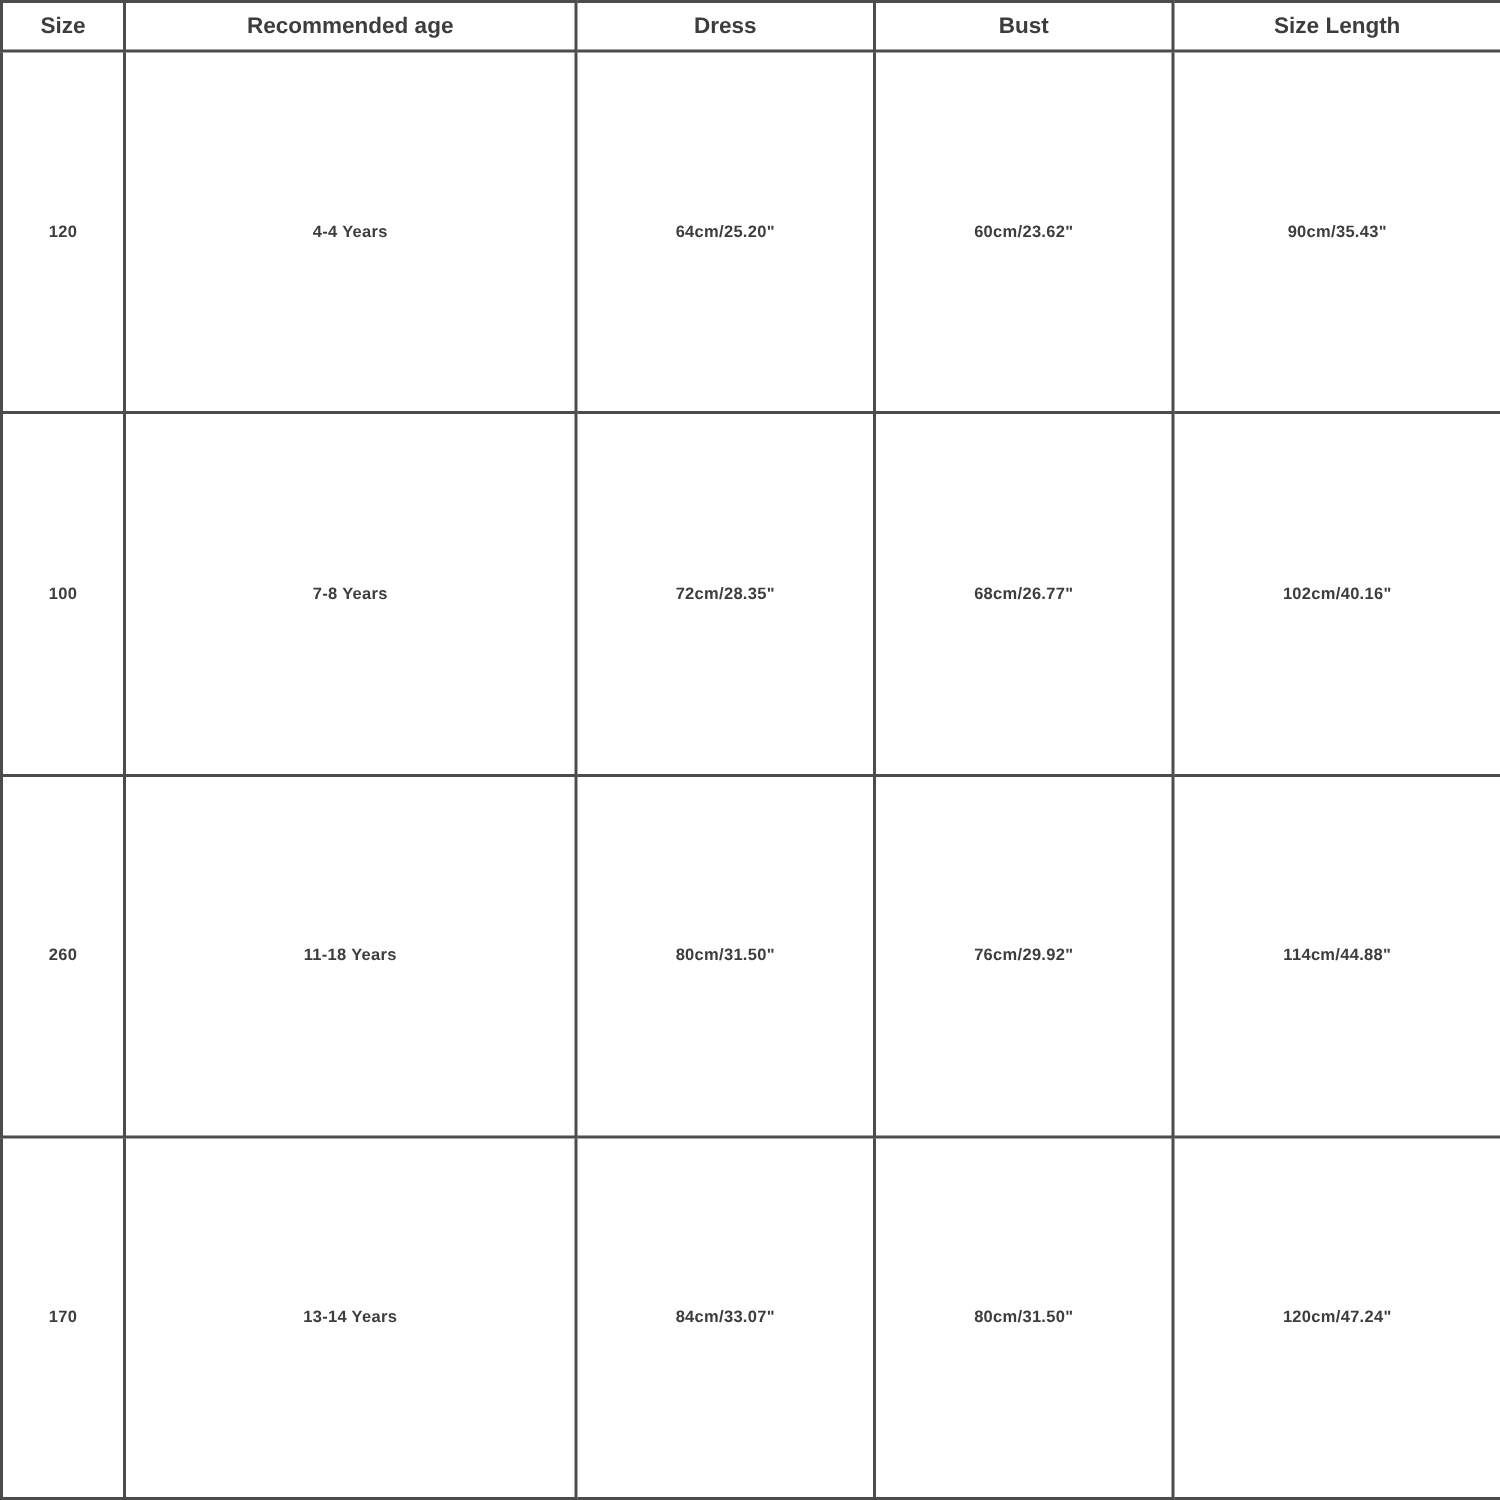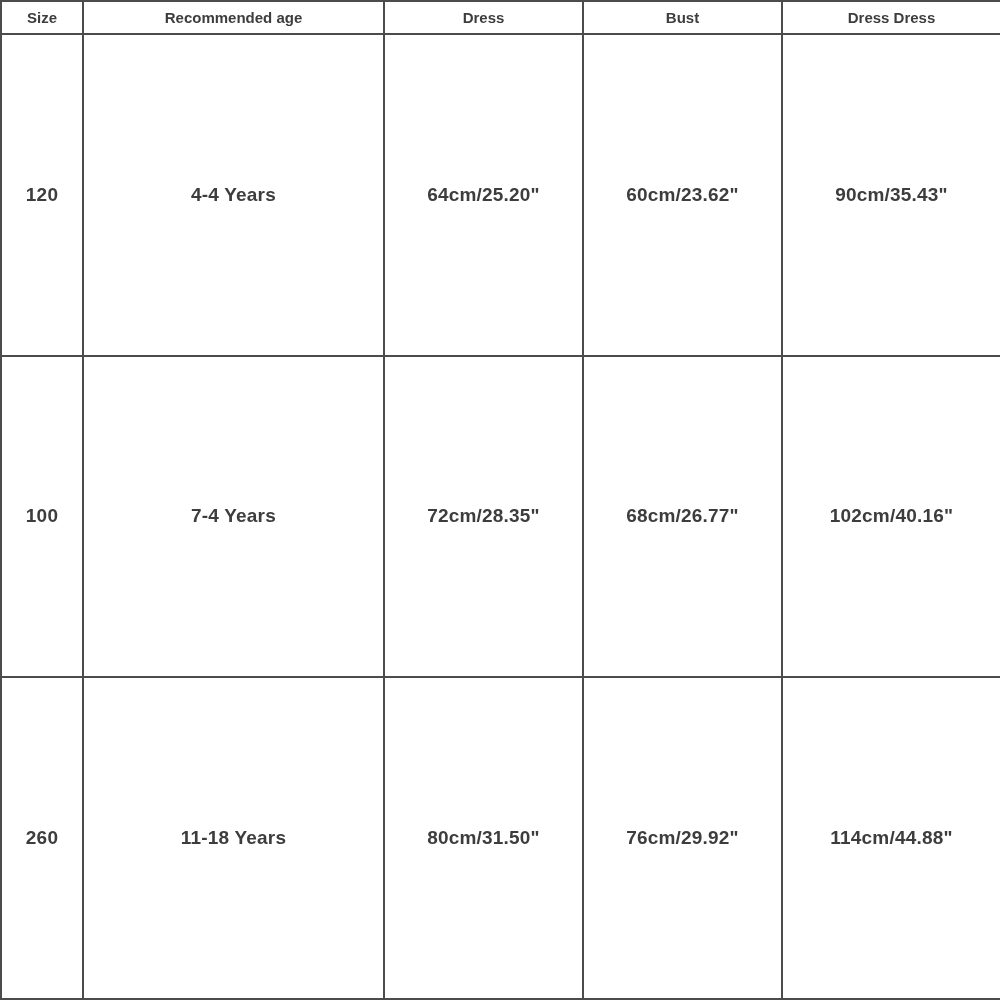--- a/index.html
+++ b/index.html
@@ -34,21 +34,21 @@
     vertical-align: middle;
     color: var(--text-color);
     font-weight: bold;
     padding: 4px;
   }
   table.size-chart th {
     font-size: 15px;
     height: 33px;
   }
   table.size-chart td {
-    font-size: 19px;
+    font-size: 11px;
     height: 182px;
     letter-spacing: 0.2px;
   }
 </style>
 </head>
 <body>
 
 <div class="chart-wrap">
   <table class="size-chart">
     <colgroup>
@@ -57,40 +57,47 @@
       <col style="width:199px">
       <col style="width:199px">
       <col style="width:219px">
     </colgroup>
     <thead>
       <tr>
           <th>Size</th>
           <th>Recommended age</th>
           <th>Dress</th>
           <th>Bust</th>
-          <th>Dress Dress</th>
+          <th>Size Length</th>
         </tr>
     </thead>
     <tbody>
         <tr>
           <td>120</td>
           <td>4-4 Years</td>
           <td>64cm/25.20"</td>
           <td>60cm/23.62"</td>
           <td>90cm/35.43"</td>
         </tr>
         <tr>
           <td>100</td>
-          <td>7-4 Years</td>
+          <td>7-8 Years</td>
           <td>72cm/28.35"</td>
           <td>68cm/26.77"</td>
           <td>102cm/40.16"</td>
         </tr>
         <tr>
           <td>260</td>
           <td>11-18 Years</td>
           <td>80cm/31.50"</td>
           <td>76cm/29.92"</td>
           <td>114cm/44.88"</td>
         </tr>
+        <tr>
+          <td>170</td>
+          <td>13-14 Years</td>
+          <td>84cm/33.07"</td>
+          <td>80cm/31.50"</td>
+          <td>120cm/47.24"</td>
+        </tr>
       </tbody>
   </table>
 </div>
 
 </body></html>

